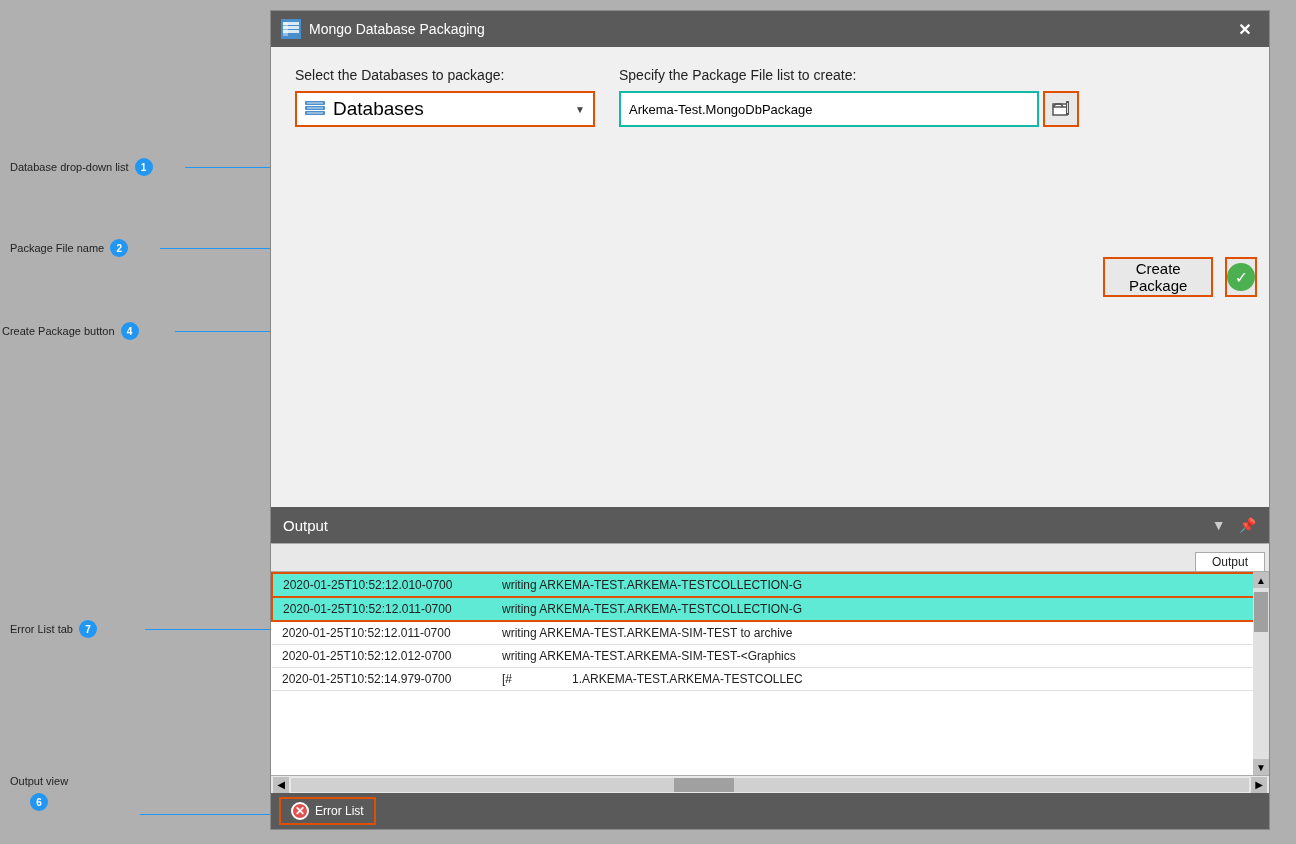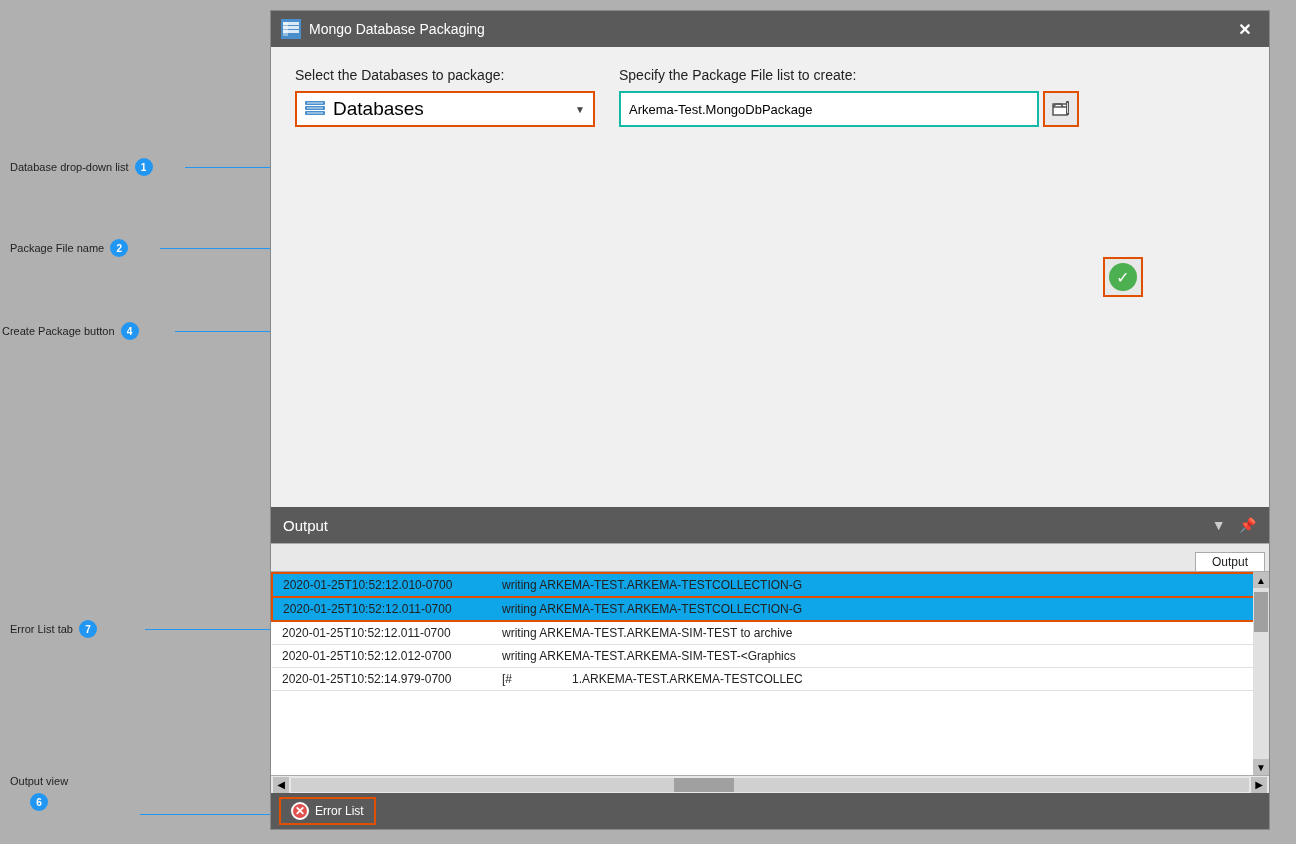--- a/index.html
+++ b/index.html
@@ -268,21 +268,21 @@
 
     .output-table {
       width: 100%;
       border-collapse: collapse;
       font-size: 12px;
     }
     .output-table tr {
       border-bottom: 1px solid #e0e0e0;
     }
     .output-table tr.highlighted {
-      background: #0ea5e9;
+      background: #5eead4;
       border: 2px solid #e05000;
     }
     .output-table td {
       padding: 4px 10px;
       white-space: nowrap;
     }
     .output-table td:first-child {
       width: 220px;
       color: #222;
     }
@@ -504,20 +504,21 @@
             <path d="M1 7h14" stroke="#555" stroke-width="1.5"></path>
             <path d="M1 7L4 4h5l2 3" stroke="#555" stroke-width="1.5" fill="none"></path>
             <rect x="14" y="1" width="3" height="14" fill="#555" rx="0.5"></rect>
             <line x1="15.5" y1="3" x2="15.5" y2="13" stroke="white" stroke-width="0.8"></line>
           </svg>
         </div>
       </div>
     </div>
 
     <div class="create-row">
+      <button class="create-btn">Create Package</button>
       <div class="status-icon">
         <div class="checkmark-circle">✓</div>
       </div>
     </div>
 
   </div>
 
   <div class="output-section">
 
     <div class="output-header">

